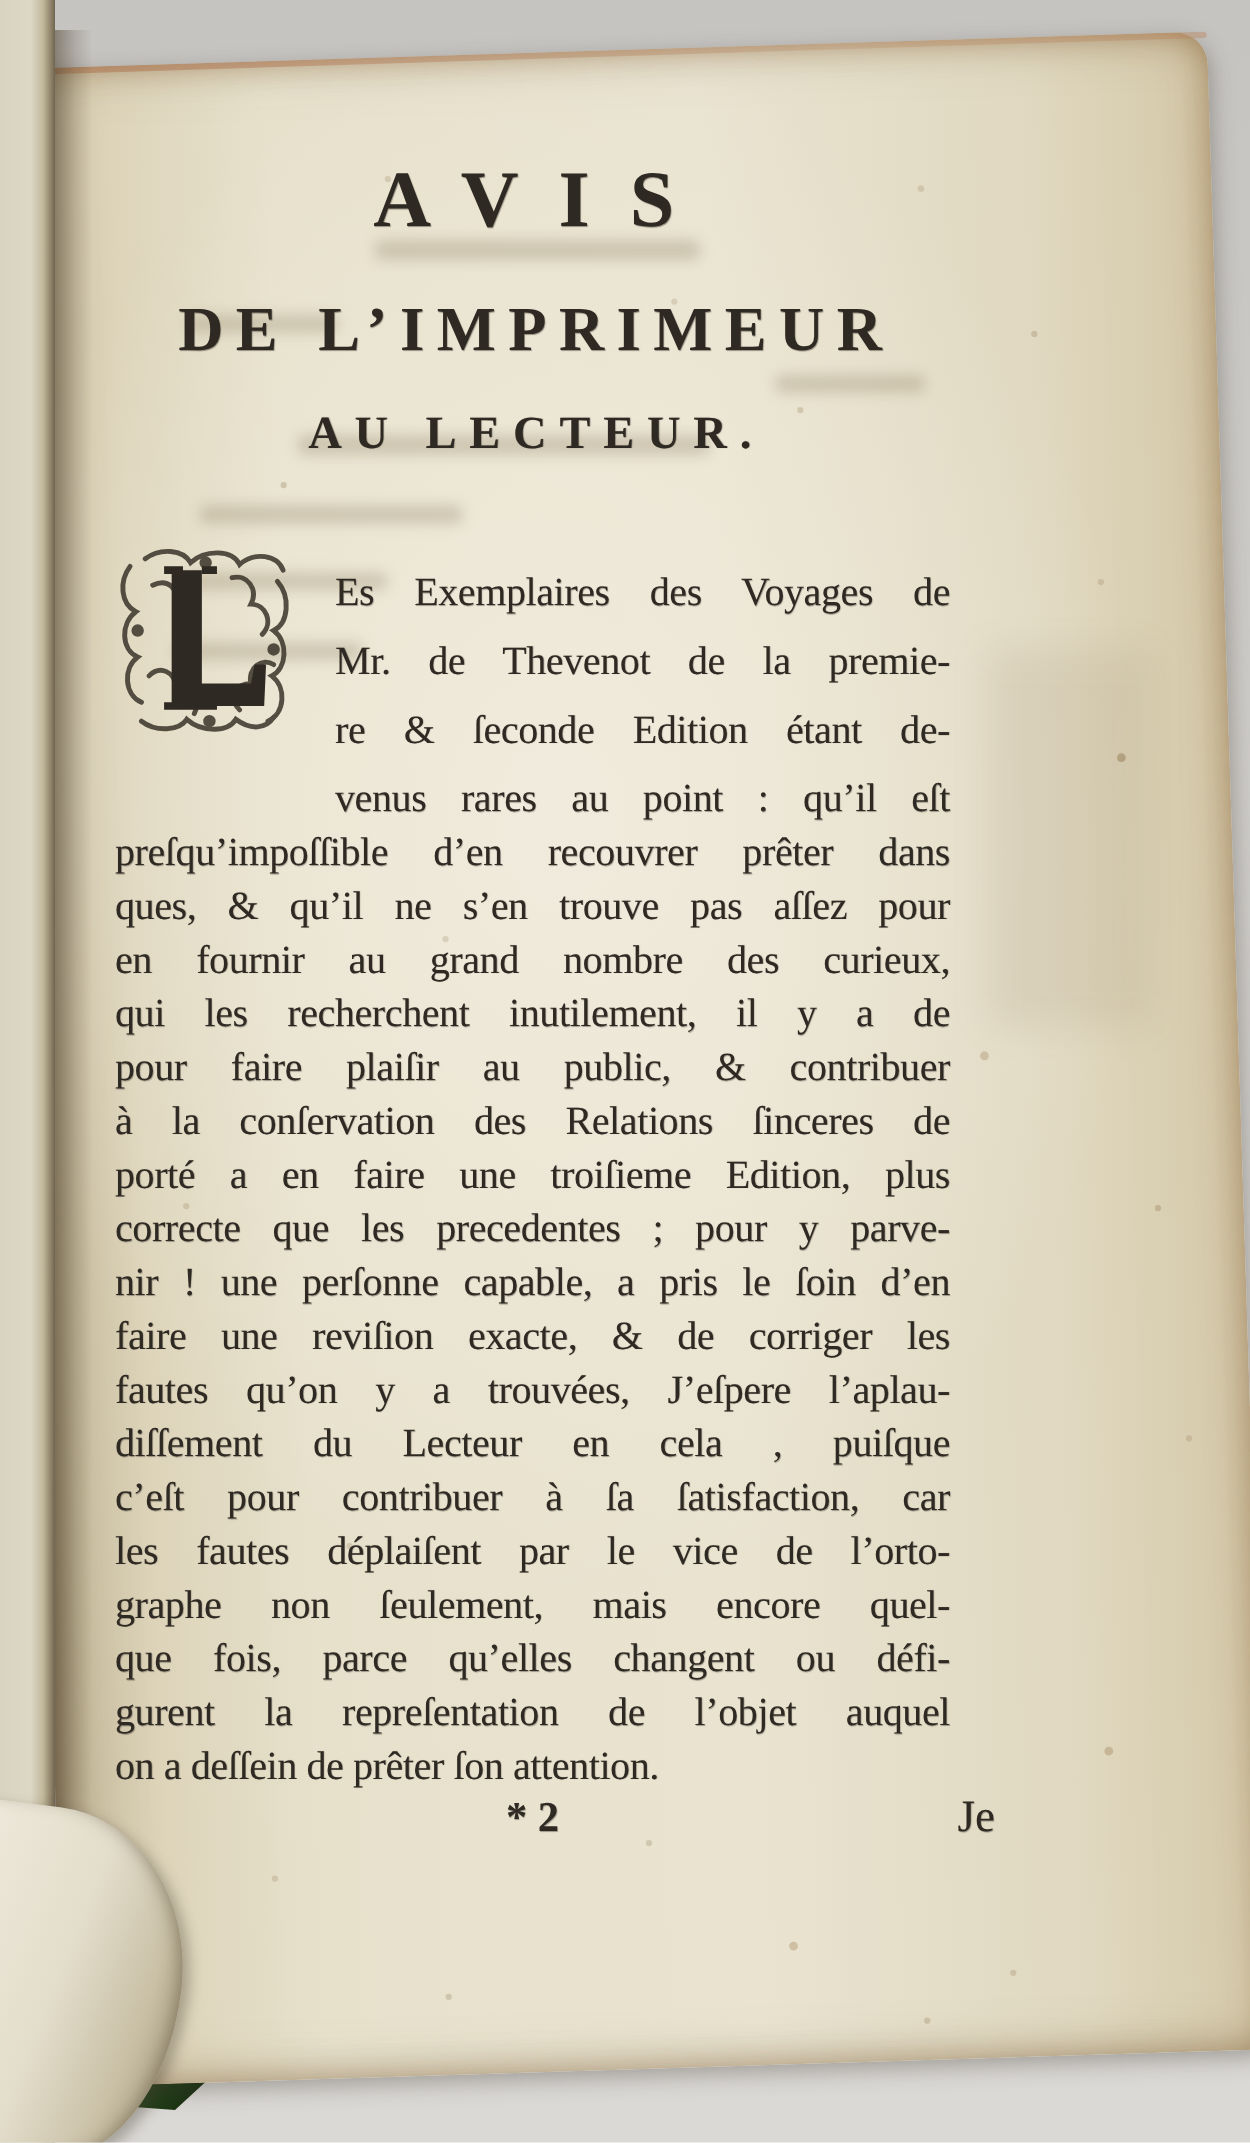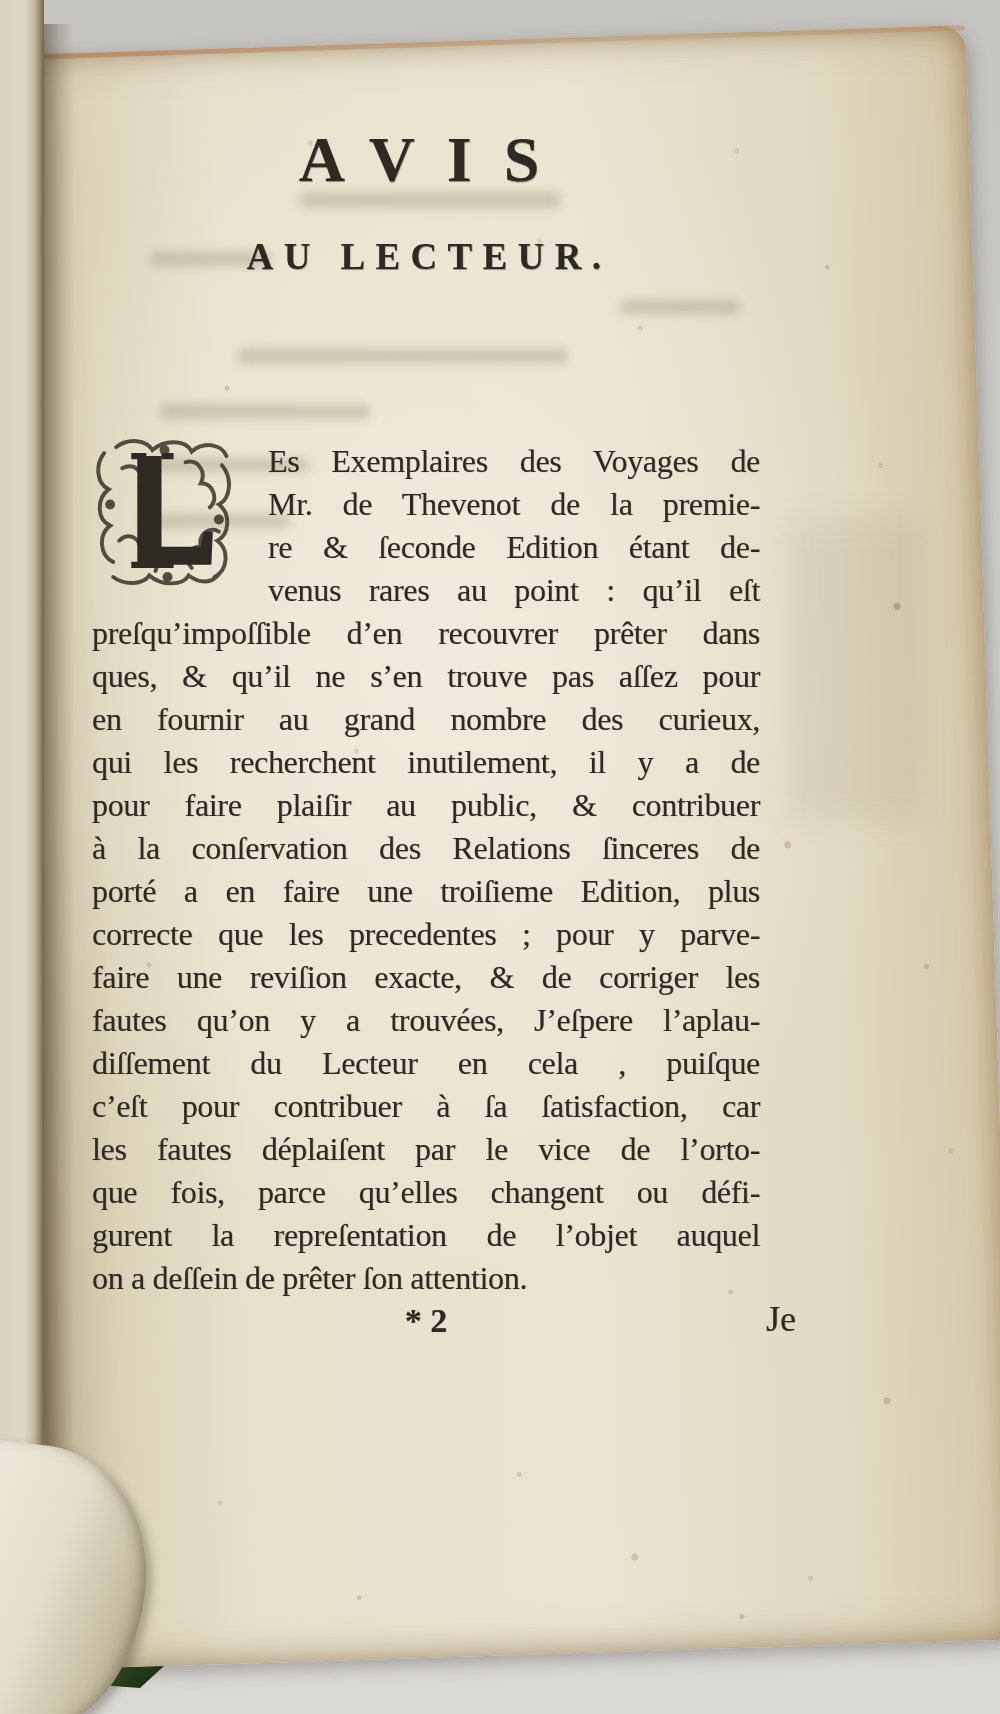--- a/index.html
+++ b/index.html
@@ -75,21 +75,21 @@
   .content{position:absolute;left:92px;top:128px;width:668px;z-index:5;color:#2e2922;}
   .hline{text-align:center;font-weight:bold;line-height:1;white-space:nowrap;
          text-shadow:0.6px 0.5px 0.8px rgba(46,41,34,.45);}
   .h1{font-size:64px;letter-spacing:.50em;margin:0 0 46px 18px;}
   .h2{font-size:50px;letter-spacing:.20em;margin:0 0 40px 6px;}
   .h3{font-size:37px;letter-spacing:.28em;margin:0 0 0 6px;}
   .para{position:absolute;top:312px;left:0;width:668px;}
   .line{font-size:32px;line-height:43px;height:43px;white-space:nowrap;
         text-align:justify;text-align-last:justify;letter-spacing:-0.01em;
         text-shadow:0.5px 0.4px 0.7px rgba(46,41,34,.40);}
-  .line.open{margin-left:176px;}
+  .line.open{margin-left:176px;margin-top:12px;}
   .line.nojust{text-align:left;text-align-last:left;}
   .dropcap{position:absolute;left:0;top:-6px;width:142px;height:156px;}
   .sigrow{position:relative;height:46px;margin-top:2px;}
   .sig{position:absolute;left:50%;transform:translateX(-50%);font-size:34px;font-weight:bold;
        text-shadow:0.5px 0.4px 0.7px rgba(46,41,34,.4);}
   .catch{position:absolute;right:-36px;top:-4px;font-size:36px;
        text-shadow:0.5px 0.4px 0.7px rgba(46,41,34,.4);}
 </style>
 </head>
 <body>
@@ -104,20 +104,21 @@
 <div class="showthrough st2"></div>
 <div class="showthrough st3"></div>
 <div class="showthrough st4"></div>
 <div class="showthrough st5"></div>
 <div class="showthrough st6"></div>
 <div class="showthrough st7"></div>
 <div class="showthrough st8"></div>
 
 <div class="content">
   <div class="hline h1">AVIS</div>
+  <div class="hline h2">DE L’IMPRIMEUR</div>
   <div class="hline h3">AU LECTEUR.</div>
 
   <div class="para">
     <svg class="dropcap" viewBox="0 0 94 102" xmlns="http://www.w3.org/2000/svg">
       <g stroke="#3a332a" fill="none" stroke-width="2.6" stroke-linecap="round" opacity="
 0.85">
         <path d="M8,12 C2,20 3,32 11,36 C3,42 3,56 12,60 C4,66 5,80 14,84"></path>
         <path d="M16,8 C24,2 36,3 40,10 C48,3 62,3 66,11 C74,4 86,6 89,14"></path>
         <path d="M86,20 C93,28 92,42 84,46 C92,52 91,66 83,70 C91,76 90,90 81,94"></path>
         <path d="M14,94 C22,100 34,99 38,93 C46,100 60,100 64,93 C72,99 80,98 84,92"></path>
@@ -143,25 +144,27 @@
       </div>
     <div>
         <div class="line">preſqu’impoſſible d’en recouvrer prêter dans</div>
         <div class="line">ques, &amp; qu’il ne s’en trouve pas aſſez pour</div>
         <div class="line">en fournir au grand nombre des curieux,</div>
         <div class="line">qui les recherchent inutilement, il y a de</div>
         <div class="line">pour faire plaiſir au public, &amp; contribuer</div>
         <div class="line">à la conſervation des Relations ſinceres de</div>
         <div class="line">porté a en faire une troiſieme Edition, plus</div>
         <div class="line">correcte que les precedentes ;  pour y parve-</div>
+        <div class="line">nir ! une perſonne capable, a pris le ſoin d’en</div>
         <div class="line">faire une reviſion exacte, &amp; de corriger les</div>
         <div class="line">fautes qu’on y a trouvées, J’eſpere l’aplau-</div>
         <div class="line">diſſement du Lecteur en cela ,  puiſque</div>
         <div class="line">c’eſt pour contribuer à ſa ſatisfaction, car</div>
         <div class="line">les fautes déplaiſent par le vice de l’orto-</div>
+        <div class="line">graphe non ſeulement, mais encore quel-</div>
         <div class="line">que fois, parce qu’elles changent ou défi-</div>
         <div class="line">gurent la repreſentation de l’objet auquel</div>
         <div class="line nojust">on a deſſein de prêter ſon attention.</div>
       </div>
     <div class="sigrow">
       <span class="sig">* 2</span>
       <span class="catch">Je</span>
     </div>
   </div>
 </div>

